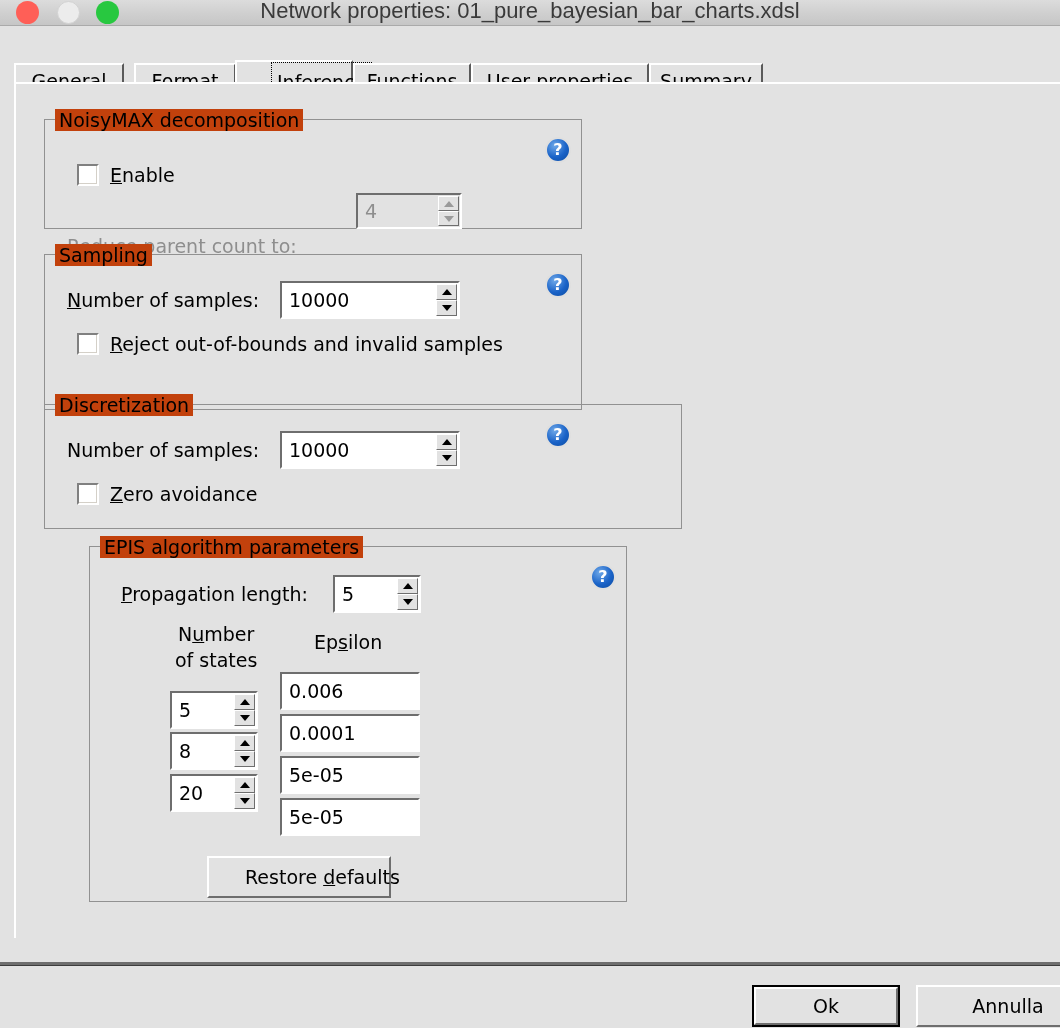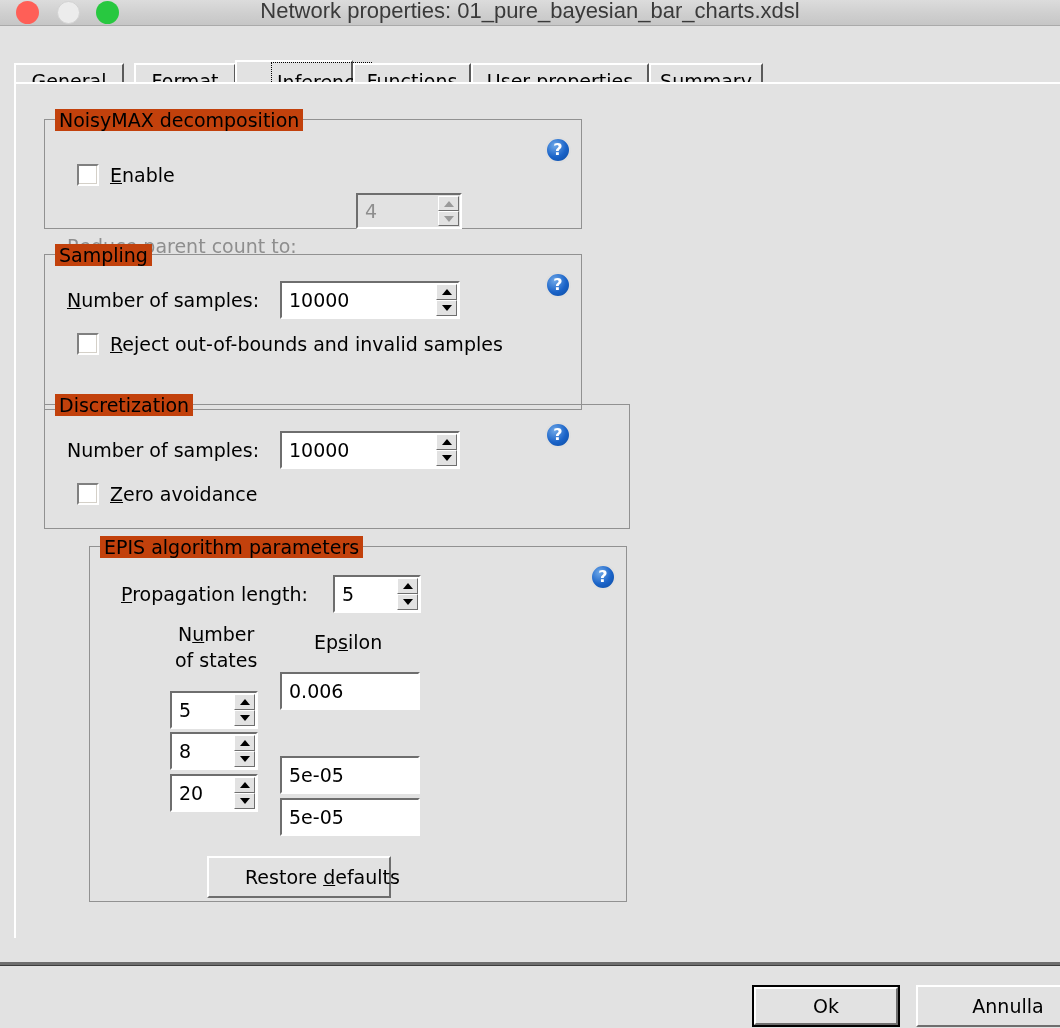--- a/index.html
+++ b/index.html
@@ -340,21 +340,21 @@
       <div class="spin-btns">
         <div class="spin-btn up"></div>
         <div class="spin-btn down"></div>
       </div>
     </div>
 
     <div class="checkbox" style="left:32px; top:78px;"></div>
     <div class="lbl" style="left:65px; top:78px;"><span class="u">R</span>eject out-of-bounds and invalid samples</div>
   </div>
 
-  <div class="group" style="left:28px; top:320px; width:586px; height:125px;">
+  <div class="group" style="left:28px; top:320px; width:638px; height:125px;">
     <div class="legend">Discretization</div>
 
     <div class="helpicon" style="left:500px; top:17px;">
       <span>?</span>
     </div>
 
     <div class="lbl" style="left:22px; top:34px;">Number of samples:</div>
 
     <div class="spinner" style="left:235px; top:26px; width:180px; height:38px;">
       <div class="val">10000</div>
@@ -399,20 +399,23 @@
     <div class="textfield" style="left:190px; top:125px; width:140px; height:38px;">
       <div class="val">0.006</div>
     </div>
 
     <div class="spinner" style="left:80px; top:185px; width:88px; height:38px;">
       <div class="val">8</div>
       <div class="spin-btns">
         <div class="spin-btn up"></div>
         <div class="spin-btn down"></div>
       </div>
+    </div>
+    <div class="textfield" style="left:190px; top:167px; width:140px; height:38px;">
+      <div class="val">0.0001</div>
     </div>
 
     <div class="spinner" style="left:80px; top:227px; width:88px; height:38px;">
       <div class="val">20</div>
       <div class="spin-btns">
         <div class="spin-btn up"></div>
         <div class="spin-btn down"></div>
       </div>
     </div>
     <div class="textfield" style="left:190px; top:209px; width:140px; height:38px;">

